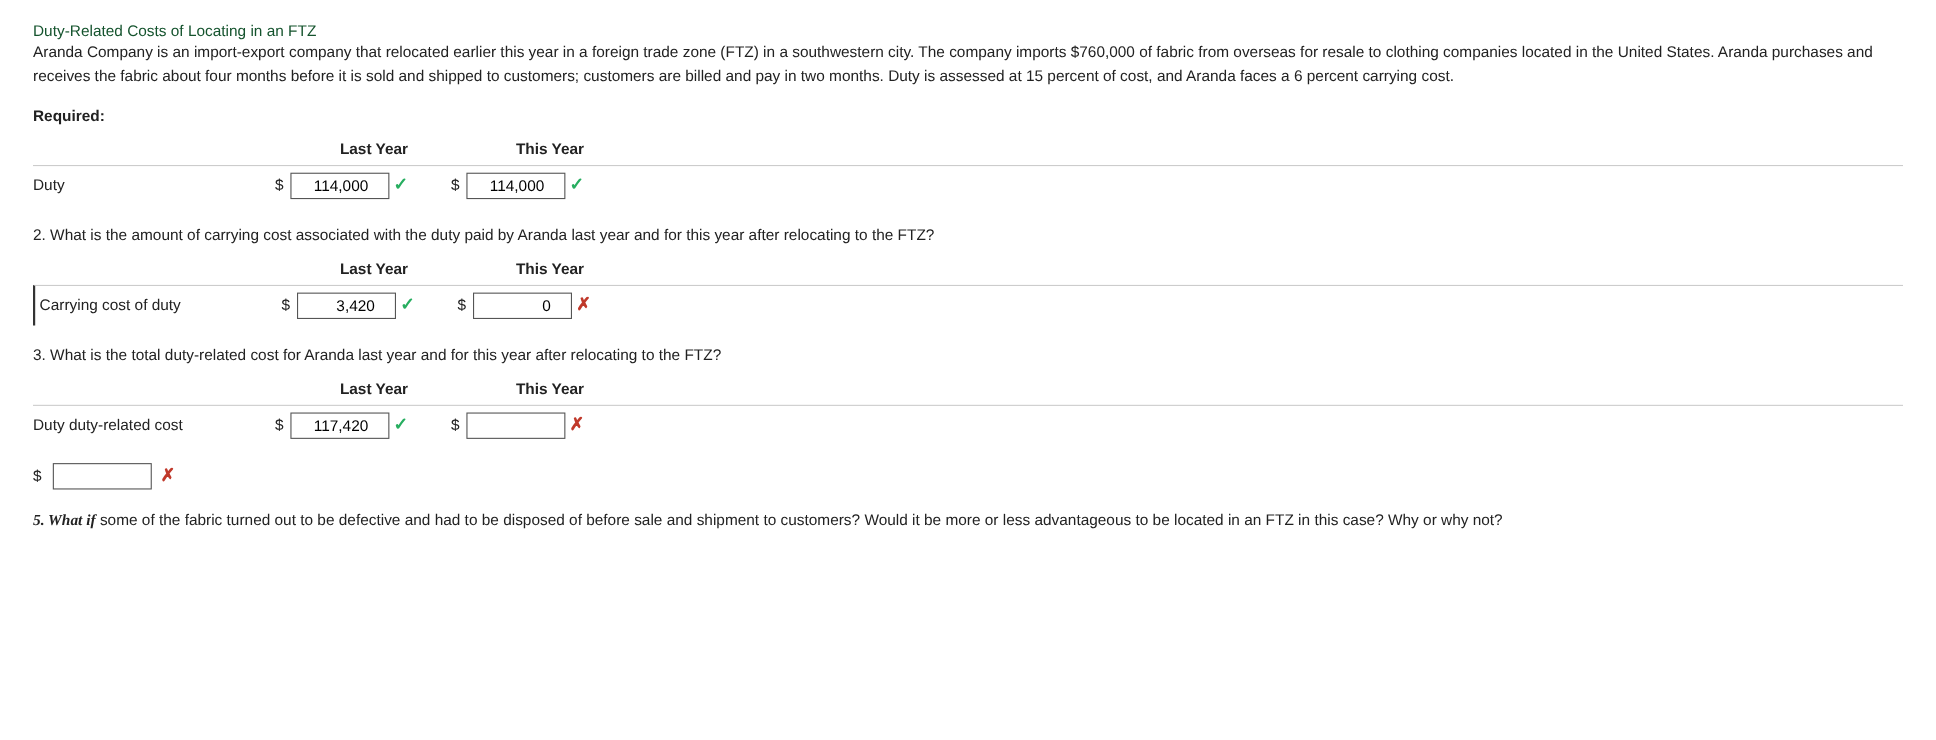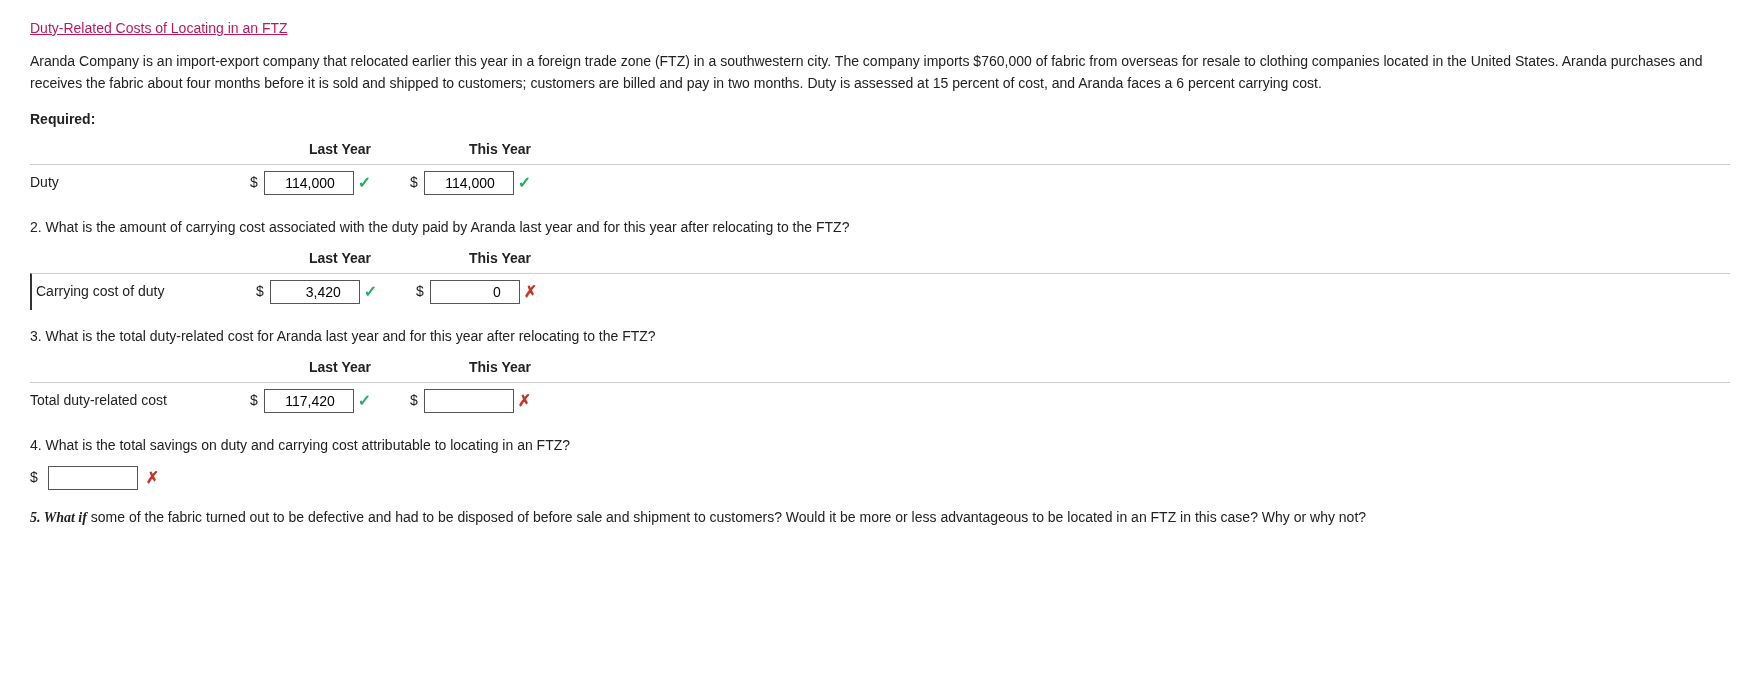--- a/index.html
+++ b/index.html
@@ -5,24 +5,22 @@
     * { box-sizing: border-box; margin: 0; padding: 0; }
     body {
       font-family: Arial, sans-serif;
       font-size: 14px;
       color: #222;
       background: #fff;
       padding: 20px 30px;
       max-width: 1760px;
     }
     .title {
-      color: #be185d;
-      font-size: 14px;
-      margin-bottom: 14px;
-      text-decoration: underline;
+      color: #14532d;
+      font-size: 14px;
       cursor: pointer;
     }
     .intro-text {
       font-size: 14px;
       line-height: 1.6;
       margin-bottom: 16px;
       color: #222;
     }
     .required-label {
       font-weight: bold;
@@ -167,36 +165,35 @@
   </div>
 </div>
 
 <div class="question table-section" style="margin-top:16px;">
   <p class="question-text">3.  What is the total duty-related cost for Aranda last year and for this year after relocating to the FTZ?</p>
   <div class="col-headers">
     <div class="col-header">Last Year</div>
     <div class="col-header">This Year</div>
   </div>
   <div class="data-row">
-    <div class="row-label">Total duty-related cost</div>
+    <div class="row-label">Duty duty-related cost</div>
     <div class="cell">
       <span class="dollar-sign">$</span>
       <input type="text" value="117,420" style="">
       <span class="check-icon">✓</span>
     </div>
     <div class="cell">
       <span class="dollar-sign">$</span>
       <input type="text" value="" style="">
       <span class="x-icon">✗</span>
     </div>
   </div>
 </div>
 
 <div class="question question-4" style="margin-top:16px;">
-  <p class="question-text">4.  What is the total savings on duty and carrying cost attributable to locating in an FTZ?</p>
   <div class="question-4-input-row">
     <span class="dollar-sign">$</span>
     <input type="text" value="" style="width: 90px;">
     <span class="x-icon">✗</span>
   </div>
 </div>
 
 <div class="question question-5" style="margin-top:16px;">
   <p>
     <em>5.  What if</em> some of the fabric turned out to be defective and had to be disposed of before sale and shipment to customers? Would it be more or less advantageous to be located in an FTZ in this case? Why or why not?

